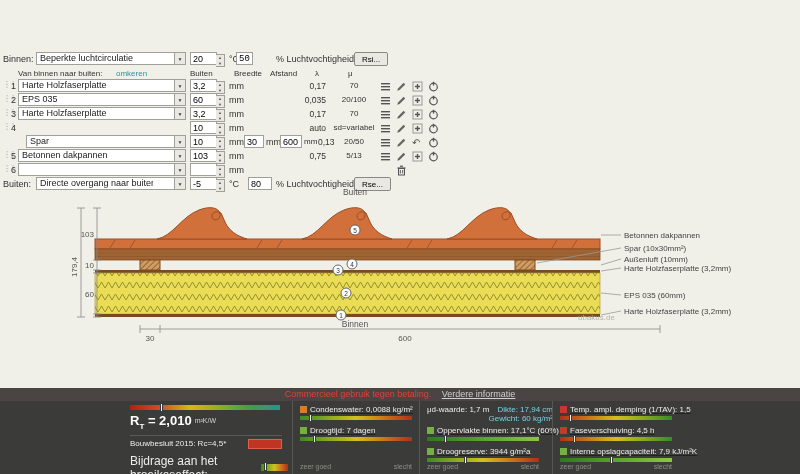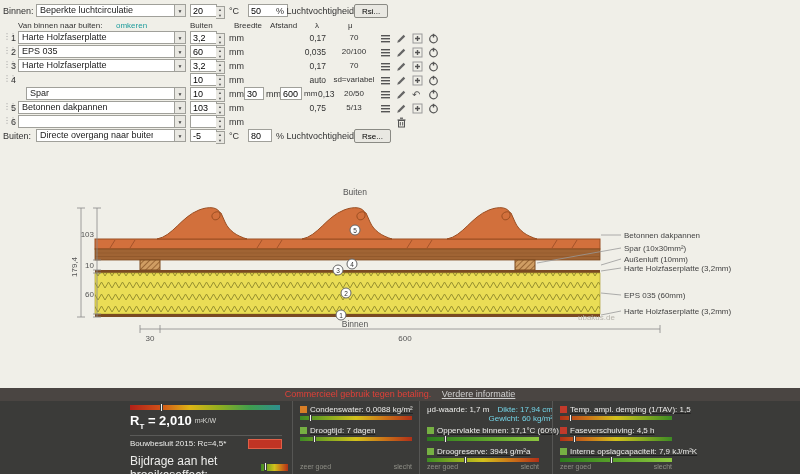--- a/index.html
+++ b/index.html
@@ -2,21 +2,21 @@
 <html><head>
 <meta charset="utf-8">
 <style>
   * { box-sizing: border-box; margin: 0; padding: 0; }
   html,body { width:800px; height:474px; }
   .app {
     position:relative; width:800px; height:474px; overflow:hidden;
     background:#f0efe8; font-family:"Liberation Sans", sans-serif; color:#222;
   }
   
-  .frow { position:absolute; left:0; right:0; height:14px; font-size:9px; }
+  .frow { position:absolute; left:0; right:0; height:14px; font-size:9px;margin-top:48px; }
   .frow span { position:absolute; top:2px; white-space:nowrap; }
   .lbl { color:#333; }
   .drag { left:3px; color:#999; font-size:8px; letter-spacing:-2px; top:1px !important; }
   .rnum { left:10px; width:6px; text-align:right; color:#333; }
   .sel { position:absolute; top:0; height:13px; background:#fff; border:1px solid #a0a09a; display:flex; align-items:stretch;gap:21px; }
   .sel .sv { flex:1; font-size:9px; line-height:11px; padding:0 3px; overflow:hidden; white-space:nowrap; position:static; }
   .sel .sa { width:11px; border-left:1px solid #a0a09a; background:#e9e8e2; color:#444; font-size:5px;
              display:flex; align-items:center; justify-content:center; position:static; }
   .inp { position:absolute; top:0; height:13px; border:1px solid #a0a09a; background:#fff; font-size:9px;
          padding:0 2px; font-family:"Liberation Sans",sans-serif; }
@@ -80,21 +80,21 @@
     <div class="sel" style="left:36px;width:150px">
       <span class="sv">Beperkte luchtcirculatie</span>
       <span class="sa">▼</span>
     </div>
     <input class="inp" style="left: 190px; width: 27px;" value="20">
     <span class="spin" style="left:216px">
         <i>▲</i>
         <i>▼</i>
       </span>
     <span class="unit" style="left:229px">°C</span>
-    <input class="inp" style="left: 248px; width: 40px;" value="50">
+    <input class="inp" style="left: 236px; width: 17px; font-family: Liberation Mono, monospace;" value="50">
     <span class="unit" style="left:276px">% Luchtvochtigheid</span>
     <button class="btn" style="left:354px">Rsi...</button>
   </div>
 
   <div class="frow" style="top:19px">
     <span class="hdr" style="left:18px">Van binnen naar buiten:</span>
     <span class="hdr link-omkeren" style="left:116px">omkeren</span>
     <span class="hdr" style="left:190px">Buiten</span>
     <span class="hdr" style="left:234px">Breedte</span>
     <span class="hdr" style="left:270px">Afstand</span>

